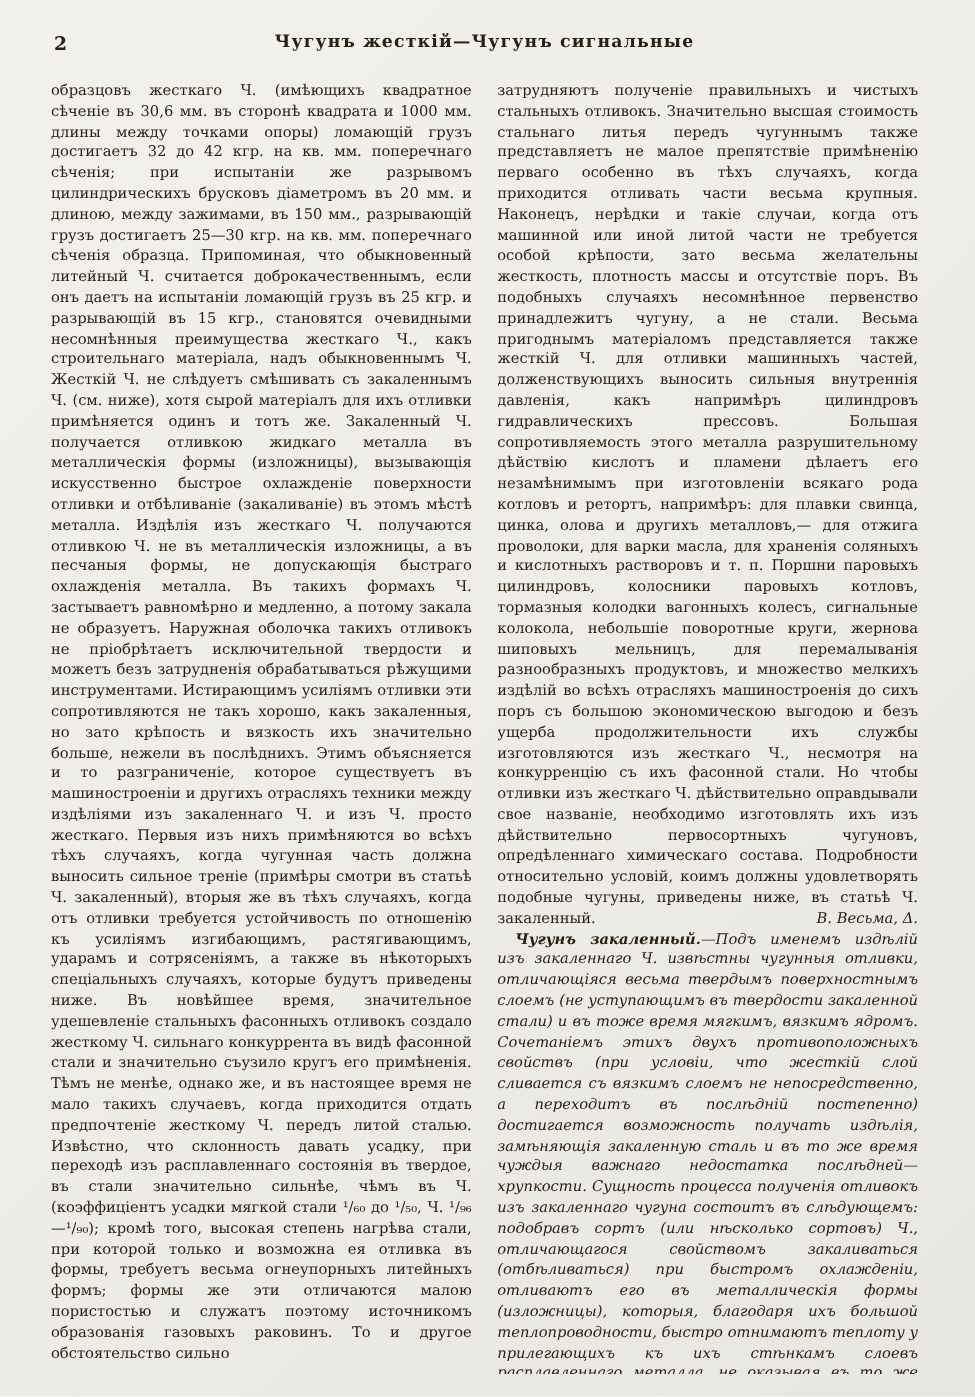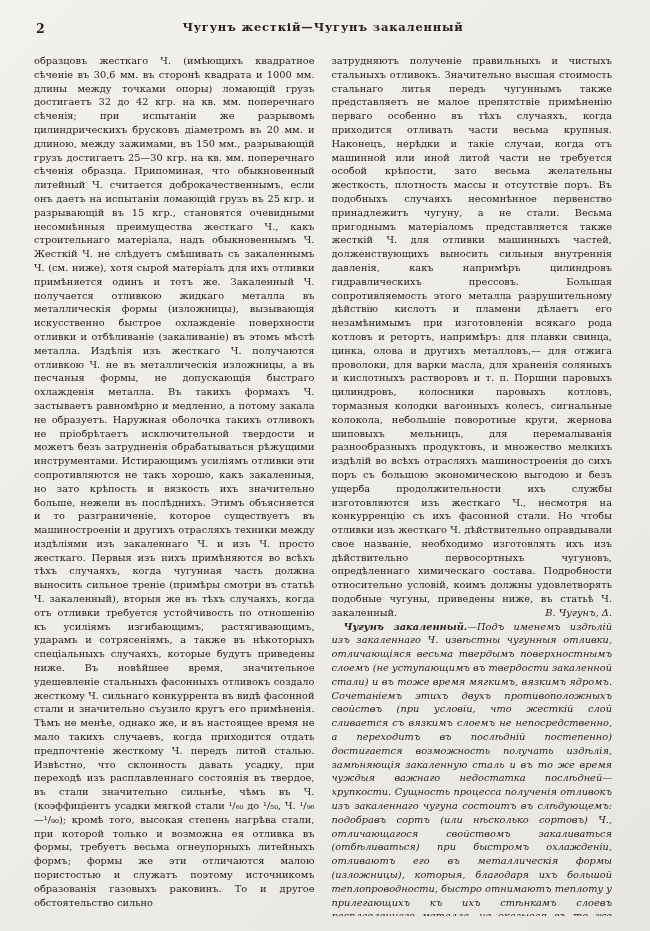--- a/index.html
+++ b/index.html
@@ -72,33 +72,33 @@
     font-weight: bold;
   }
 </style>
 </head>
 <body>
 
 <div class="page">
 
   <div class="page-header">
     <span class="page-number">2</span>
-    <span class="running-title">Чугунъ жесткій—Чугунъ закаленный</span>
+    <span class="running-title">Чугунъ жесткій—Чугунъ сигнальные</span>
   </div>
 
   <div class="columns">
 
     <div class="col">
       <p class="para">образцовъ жесткаго Ч. (имѣющихъ квадратное сѣченіе въ 30,6 мм. въ сторонѣ квадрата и 1000 мм. длины между точками опоры) ломающій грузъ достигаетъ 32 до 42 кгр. на кв. мм. поперечнаго сѣченія; при испытаніи же разрывомъ цилиндрическихъ брусковъ діаметромъ въ 20 мм. и длиною, между зажимами, въ 150 мм., разрывающій грузъ достигаетъ 25—30 кгр. на кв. мм. поперечнаго сѣченія образца. Припоминая, что обыкновенный литейный Ч. считается доброкачественнымъ, если онъ даетъ на испытаніи ломающій грузъ въ 25 кгр. и разрывающій въ 15 кгр., становятся очевидными несомнѣнныя преимущества жесткаго Ч., какъ строительнаго матеріала, надъ обыкновеннымъ Ч. Жесткій Ч. не слѣдуетъ смѣшивать съ закаленнымъ Ч. (см. ниже), хотя сырой матеріалъ для ихъ отливки примѣняется одинъ и тотъ же. Закаленный Ч. получается отливкою жидкаго металла въ металлическія формы (изложницы), вызывающія искусственно быстрое охлажденіе поверхности отливки и отбѣливаніе (закаливаніе) въ этомъ мѣстѣ металла. Издѣлія изъ жесткаго Ч. получаются отливкою Ч. не въ металлическія изложницы, а въ песчаныя формы, не допускающія быстраго охлажденія металла. Въ такихъ формахъ Ч. застываетъ равномѣрно и медленно, а потому закала не образуетъ. Наружная оболочка такихъ отливокъ не пріобрѣтаетъ исключительной твердости и можетъ безъ затрудненія обрабатываться рѣжущими инструментами. Истирающимъ усиліямъ отливки эти сопротивляются не такъ хорошо, какъ закаленныя, но зато крѣпость и вязкость ихъ значительно больше, нежели въ послѣднихъ. Этимъ объясняется и то разграниченіе, которое существуетъ въ машиностроеніи и другихъ отрасляхъ техники между издѣліями изъ закаленнаго Ч. и изъ Ч. просто жесткаго. Первыя изъ нихъ примѣняются во всѣхъ тѣхъ случаяхъ, когда чугунная часть должна выносить сильное треніе (примѣры смотри въ статьѣ Ч. закаленный), вторыя же въ тѣхъ случаяхъ, когда отъ отливки требуется устойчивость по отношенію къ усиліямъ изгибающимъ, растягивающимъ, ударамъ и сотрясеніямъ, а также въ нѣкоторыхъ спеціальныхъ случаяхъ, которые будутъ приведены ниже. Въ новѣйшее время, значительное удешевленіе стальныхъ фасонныхъ отливокъ создало жесткому Ч. сильнаго конкуррента въ видѣ фасонной стали и значительно съузило кругъ его примѣненія. Тѣмъ не менѣе, однако же, и въ настоящее время не мало такихъ случаевъ, когда приходится отдать предпочтеніе жесткому Ч. передъ литой сталью. Извѣстно, что склонность давать усадку, при переходѣ изъ расплавленнаго состоянія въ твердое, въ стали значительно сильнѣе, чѣмъ въ Ч. (коэффиціентъ усадки мягкой стали ¹/₆₀ до ¹/₅₀, Ч. ¹/₉₆—¹/₉₀); кромѣ того, высокая степень нагрѣва стали, при которой только и возможна ея отливка въ формы, требуетъ весьма огнеупорныхъ литейныхъ формъ; формы же эти отличаются малою пористостью и служатъ поэтому источникомъ образованія газовыхъ раковинъ. То и другое обстоятельство сильно</p>
     </div>
 
     <div class="col">
       <p class="para">
         <span>затрудняютъ полученіе правильныхъ и чистыхъ стальныхъ отливокъ. Значительно высшая стоимость стальнаго литья передъ чугуннымъ также представляетъ не малое препятствіе примѣненію перваго особенно въ тѣхъ случаяхъ, когда приходится отливать части весьма крупныя. Наконецъ, нерѣдки и такіе случаи, когда отъ машинной или иной литой части не требуется особой крѣпости, зато весьма желательны жесткость, плотность массы и отсутствіе поръ. Въ подобныхъ случаяхъ несомнѣнное первенство принадлежитъ чугуну, а не стали. Весьма пригоднымъ матеріаломъ представляется также жесткій Ч. для отливки машинныхъ частей, долженствующихъ выносить сильныя внутреннія давленія, какъ напримѣръ цилиндровъ гидравлическихъ прессовъ. Большая сопротивляемость этого металла разрушительному дѣйствію кислотъ и пламени дѣлаетъ его незамѣнимымъ при изготовленіи всякаго рода котловъ и ретортъ, напримѣръ: для плавки свинца, цинка, олова и другихъ металловъ,— для отжига проволоки, для варки масла, для храненія соляныхъ и кислотныхъ растворовъ и т. п. Поршни паровыхъ цилиндровъ, колосники паровыхъ котловъ, тормазныя колодки вагонныхъ колесъ, сигнальные колокола, небольшіе поворотные круги, жернова шиповыхъ мельницъ, для перемалыванія разнообразныхъ продуктовъ, и множество мелкихъ издѣлій во всѣхъ отрасляхъ машиностроенія до сихъ поръ съ большою экономическою выгодою и безъ ущерба продолжительности ихъ службы изготовляются изъ жесткаго Ч., несмотря на конкурренцію съ ихъ фасонной стали. Но чтобы отливки изъ жесткаго Ч. дѣйствительно оправдывали свое названіе, необходимо изготовлять ихъ изъ дѣйствительно первосортныхъ чугуновъ, опредѣленнаго химическаго состава. Подробности относительно условій, коимъ должны удовлетворять подобные чугуны, приведены ниже, въ статьѣ Ч. закаленный.</span>
-        <span class="signature">В. Чугунъ, Δ.</span>
+        <span class="signature">В. Весьма, Δ.</span>
       </p>
       <p class="para indent">
         <span class="article-lead">Чугунъ закаленный.</span><span>—Подъ именемъ издѣлій изъ закаленнаго Ч. извѣстны чугунныя отливки, отличающіяся весьма твердымъ поверхностнымъ слоемъ (не уступающимъ въ твердости закаленной стали) и въ тоже время мягкимъ, вязкимъ ядромъ. Сочетаніемъ этихъ двухъ противоположныхъ свойствъ (при условіи, что жесткій слой сливается съ вязкимъ слоемъ не непосредственно, а переходитъ въ послѣдній постепенно) достигается возможность получать издѣлія, замѣняющія закаленную сталь и въ то же время чуждыя важнаго недостатка послѣдней—хрупкости. Сущность процесса полученія отливокъ изъ закаленнаго чугуна состоитъ въ слѣдующемъ: подобравъ сортъ (или нѣсколько сортовъ) Ч., отличающагося свойствомъ закаливаться (отбѣливаться) при быстромъ охлажденіи, отливаютъ его въ металлическія формы (изложницы), которыя, благодаря ихъ большой теплопроводности, быстро отнимаютъ теплоту у прилегающихъ къ ихъ стѣнкамъ слоевъ расплавленнаго металла, не оказывая въ то же время вліянія</span>
       </p>
     </div>
 
   </div>
 
 </div>
 

